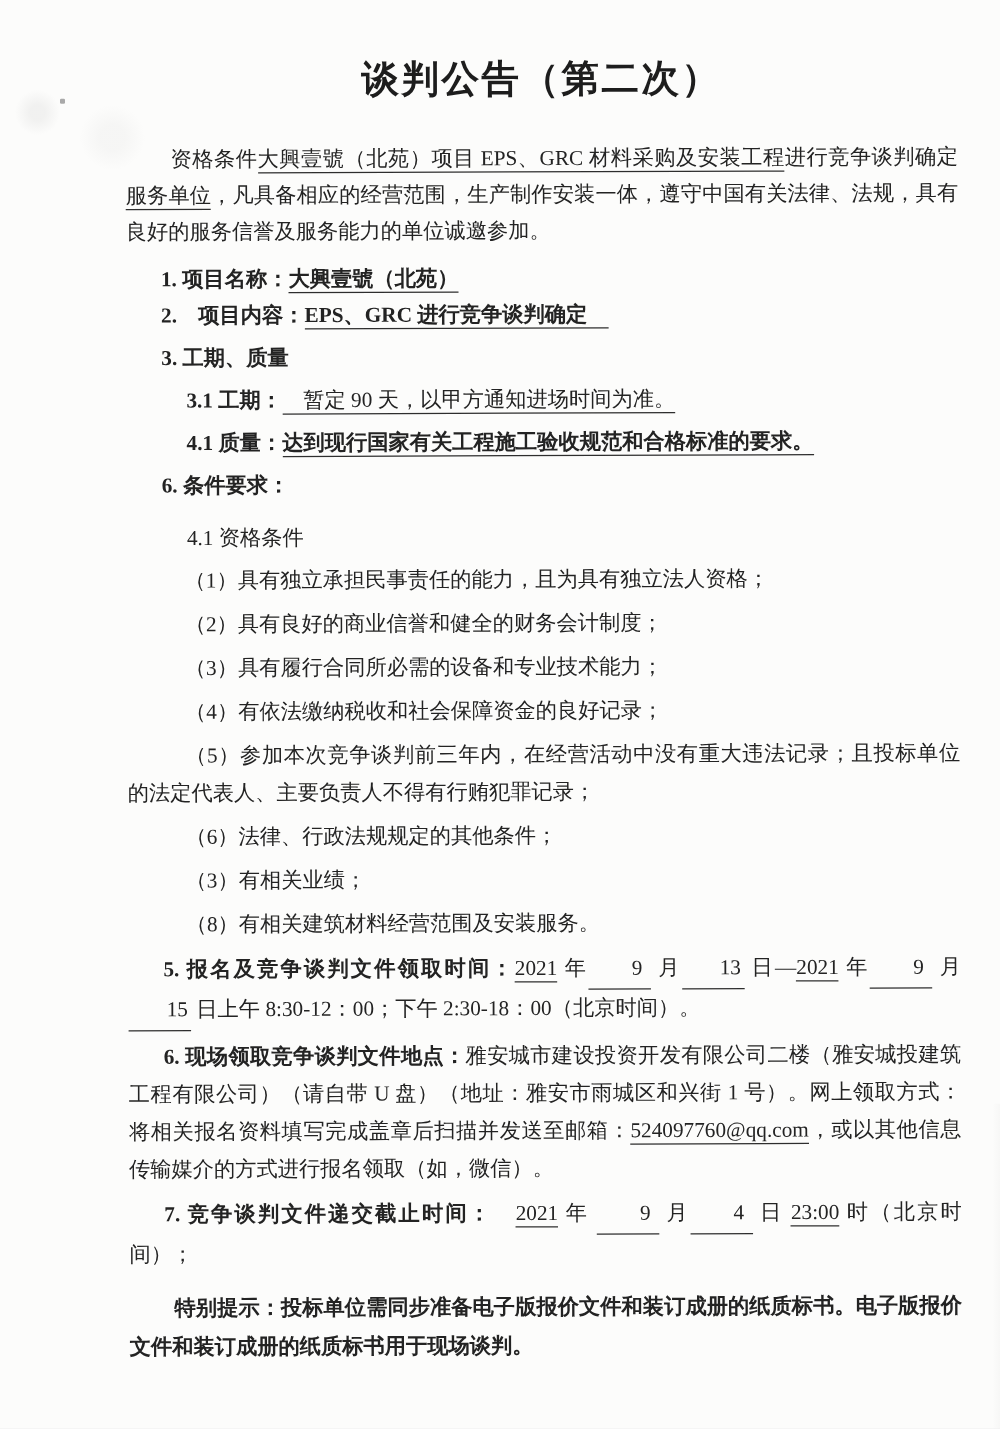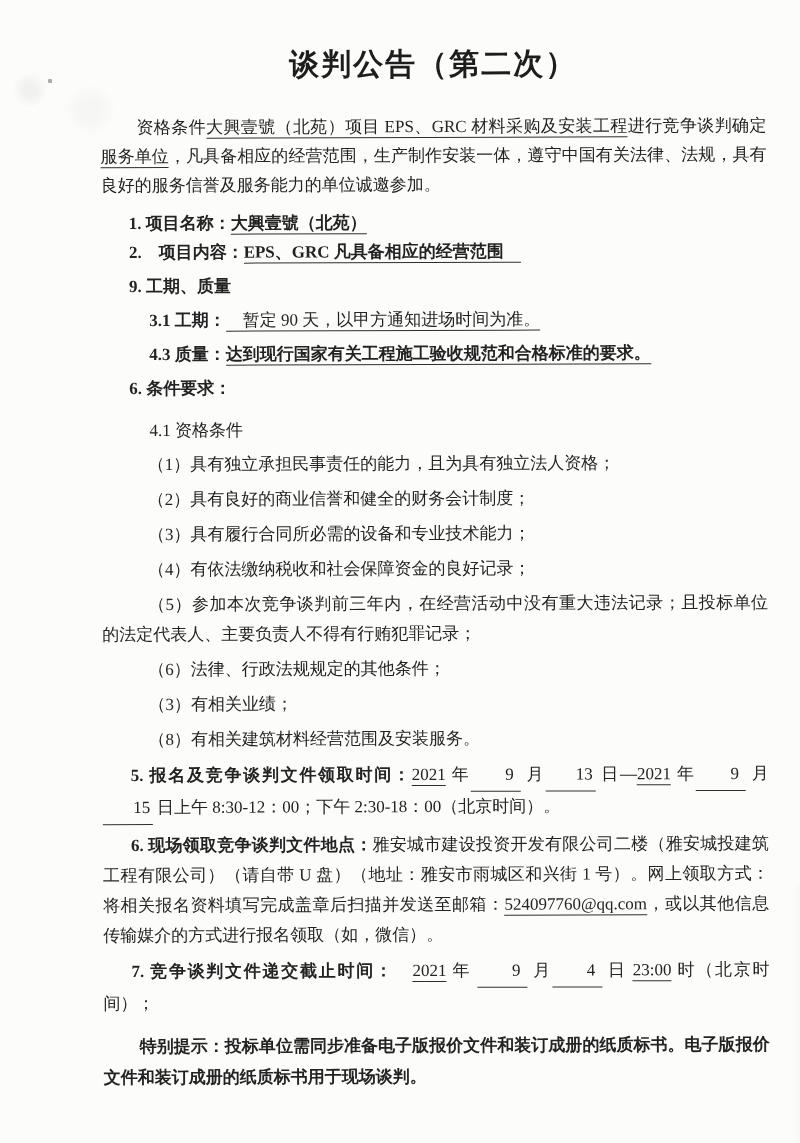--- a/index.html
+++ b/index.html
@@ -87,24 +87,24 @@
 </style>
 </head>
 <body>
 
 <div class="page">
   <div class="content">
     <h1 class="doc-title">谈判公告（第二次）</h1>
     <div>
         <p class="intro"><span>资格条件</span><span class="u">大興壹號（北苑）项目 EPS、GRC 材料采购及安装工程</span><span>进行竞争谈判确定</span><span class="u">服务单位</span><span>，凡具备相应的经营范围，生产制作安装一体，遵守中国有关法律、法规，具有良好的服务信誉及服务能力的单位诚邀参加。</span></p>
         <p class="item"><span class="b">1. 项目名称：</span><span class="b u">大興壹號（北苑）</span></p>
-        <p class="item"><span class="b">2.　项目内容：</span><span class="b u">EPS、GRC 凡具备相应的经营范围　</span></p>
-        <p class="item-sp"><span class="b">9. 工期、质量</span></p>
+        <p class="item"><span class="b">2.　项目内容：</span><span class="b u">EPS、GRC 进行竞争谈判确定　</span></p>
+        <p class="item-sp"><span class="b">3. 工期、质量</span></p>
         <p class="sub"><span class="b">3.1 工期：</span><span class="u">　暂定 90 天，以甲方通知进场时间为准。</span></p>
-        <p class="sub"><span class="b">4.3 质量：</span><span class="b u">达到现行国家有关工程施工验收规范和合格标准的要求。</span></p>
+        <p class="sub"><span class="b">4.1 质量：</span><span class="b u">达到现行国家有关工程施工验收规范和合格标准的要求。</span></p>
         <p class="item-sp"><span class="b">6. 条件要求：</span></p>
         <p class="sub-gap"><span>4.1 资格条件</span></p>
         <p class="clause"><span>（1）具有独立承担民事责任的能力，且为具有独立法人资格；</span></p>
         <p class="clause"><span>（2）具有良好的商业信誉和健全的财务会计制度；</span></p>
         <p class="clause"><span>（3）具有履行合同所必需的设备和专业技术能力；</span></p>
         <p class="clause"><span>（4）有依法缴纳税收和社会保障资金的良好记录；</span></p>
         <p class="clause"><span>（5）参加本次竞争谈判前三年内，在经营活动中没有重大违法记录；且投标单位的法定代表人、主要负责人不得有行贿犯罪记录；</span></p>
         <p class="clause"><span>（6）法律、行政法规规定的其他条件；</span></p>
         <p class="clause"><span>（3）有相关业绩；</span></p>
         <p class="clause"><span>（8）有相关建筑材料经营范围及安装服务。</span></p>

